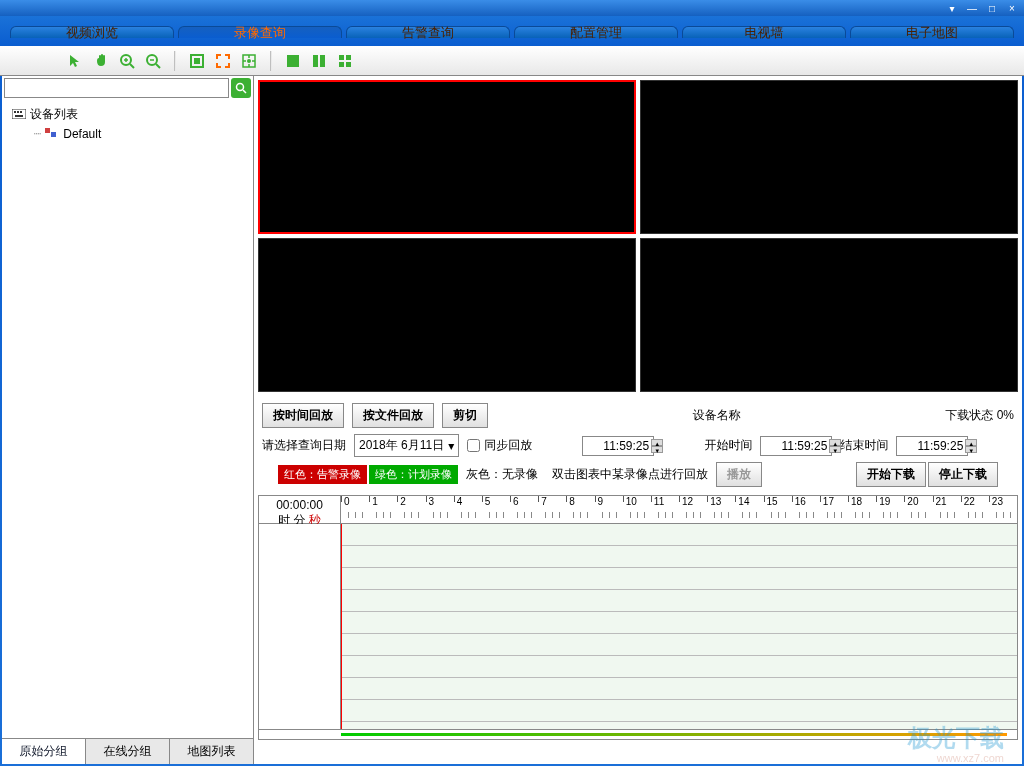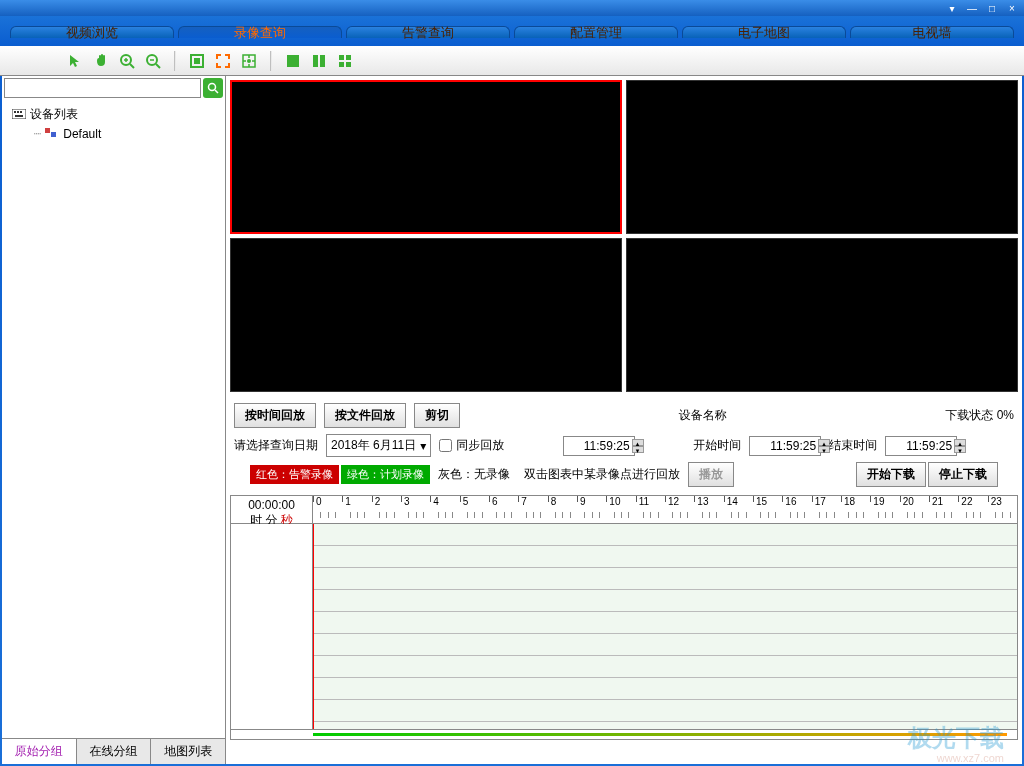--- a/index.html
+++ b/index.html
@@ -11,33 +11,33 @@
 .tabs { height: 30px; display: flex; background: linear-gradient(to bottom, #1a72d8, #0a5dd0); padding: 8px 8px; }
 .tab { flex: 1; margin: 2px 2px 0 2px; background: linear-gradient(to bottom, #2a82e0, #0862b8); border-radius: 6px 6px 0 0; display: flex; align-items: center; justify-content: center; color: #4a2000; font-size: 13px; cursor: pointer; border: 1px solid #0a4a98; border-bottom: none; }
 .tab.active { background: linear-gradient(to bottom, #1560c0, #0a5dd0); color: #ff6a00; }
 
 .toolbar { height: 30px; background: linear-gradient(to bottom, #ffffff, #e8e8e8); display: flex; align-items: center; padding-left: 64px; gap: 4px; border-bottom: 1px solid #888; }
 .tool-btn { width: 22px; height: 22px; display: flex; align-items: center; justify-content: center; cursor: pointer; }
 .tool-sep { width: 2px; height: 20px; background: linear-gradient(to right, #aaa, #fff); margin: 0 6px; }
 
 .main { display: flex; height: 688px; background: #fff; margin: 0 2px; }
 
-.sidebar { width: 224px; background: #fff; border-right: 1px solid #888; display: flex; flex-direction: column; }
+.sidebar { width: 252px; background: #fff; border-right: 1px solid #888; display: flex; flex-direction: column; }
 .search-row { display: flex; padding: 2px; gap: 2px; }
 .search-input { flex: 1; height: 20px; border: 1px solid #888; padding: 0 4px; }
 .search-btn { width: 20px; height: 20px; background: #3cb033; border-radius: 3px; display: flex; align-items: center; justify-content: center; color: #fff; cursor: pointer; }
 .tree { flex: 1; padding: 4px 8px; }
 .tree-root { display: flex; align-items: center; gap: 4px; padding: 2px; }
 .tree-child { display: flex; align-items: center; gap: 4px; padding: 2px 0 2px 24px; }
 .tree-icon { width: 14px; height: 12px; display: inline-block; }
 .dotted-line { color: #888; font-family: monospace; }
 
 .sidebar-tabs { display: flex; border-top: 1px solid #888; }
 .sidebar-tab { flex: 1; padding: 4px; text-align: center; border-right: 1px solid #888; background: #e8e8e8; cursor: pointer; }
-.sidebar-tab.active { background: #fff; color: #a21caf; }
+.sidebar-tab.active { background: #fff; color: #0f172a; }
 .sidebar-tab:last-child { border-right: none; }
 
 .content { flex: 1; display: flex; flex-direction: column; background: #fff; }
 .video-grid { display: grid; grid-template-columns: 1fr 1fr; grid-template-rows: 1fr 1fr; gap: 4px; padding: 4px; height: 320px; }
 .video-pane { background: #000; border: 1px solid #333; }
 .video-pane.selected { border: 2px solid #ff0000; }
 
 .controls { padding: 4px 8px; }
 .control-row { display: flex; align-items: center; gap: 8px; padding: 3px 0; }
 .btn { padding: 3px 10px; background: linear-gradient(to bottom, #fff, #e0e0e0); border: 1px solid #888; cursor: pointer; font-weight: bold; }
@@ -84,22 +84,22 @@
   <div class="titlebar-btn">—</div>
   <div class="titlebar-btn">□</div>
   <div class="titlebar-btn">×</div>
 </div>
 
 <div class="tabs">
   <div class="tab">视频浏览</div>
   <div class="tab active">录像查询</div>
   <div class="tab">告警查询</div>
   <div class="tab">配置管理</div>
+  <div class="tab">电视墙</div>
   <div class="tab">电子地图</div>
-  <div class="tab">电视墙</div>
 </div>
 
 <div class="toolbar">
   <div class="tool-btn">
       <svg width="16" height="16">
         <path d="M3 2 L3 13 L6 10 L8 14 L10 13 L8 9 L12 9 Z" fill="#3cb033"></path>
       </svg>
     </div>
   <div class="tool-btn">
       <svg width="16" height="16">

